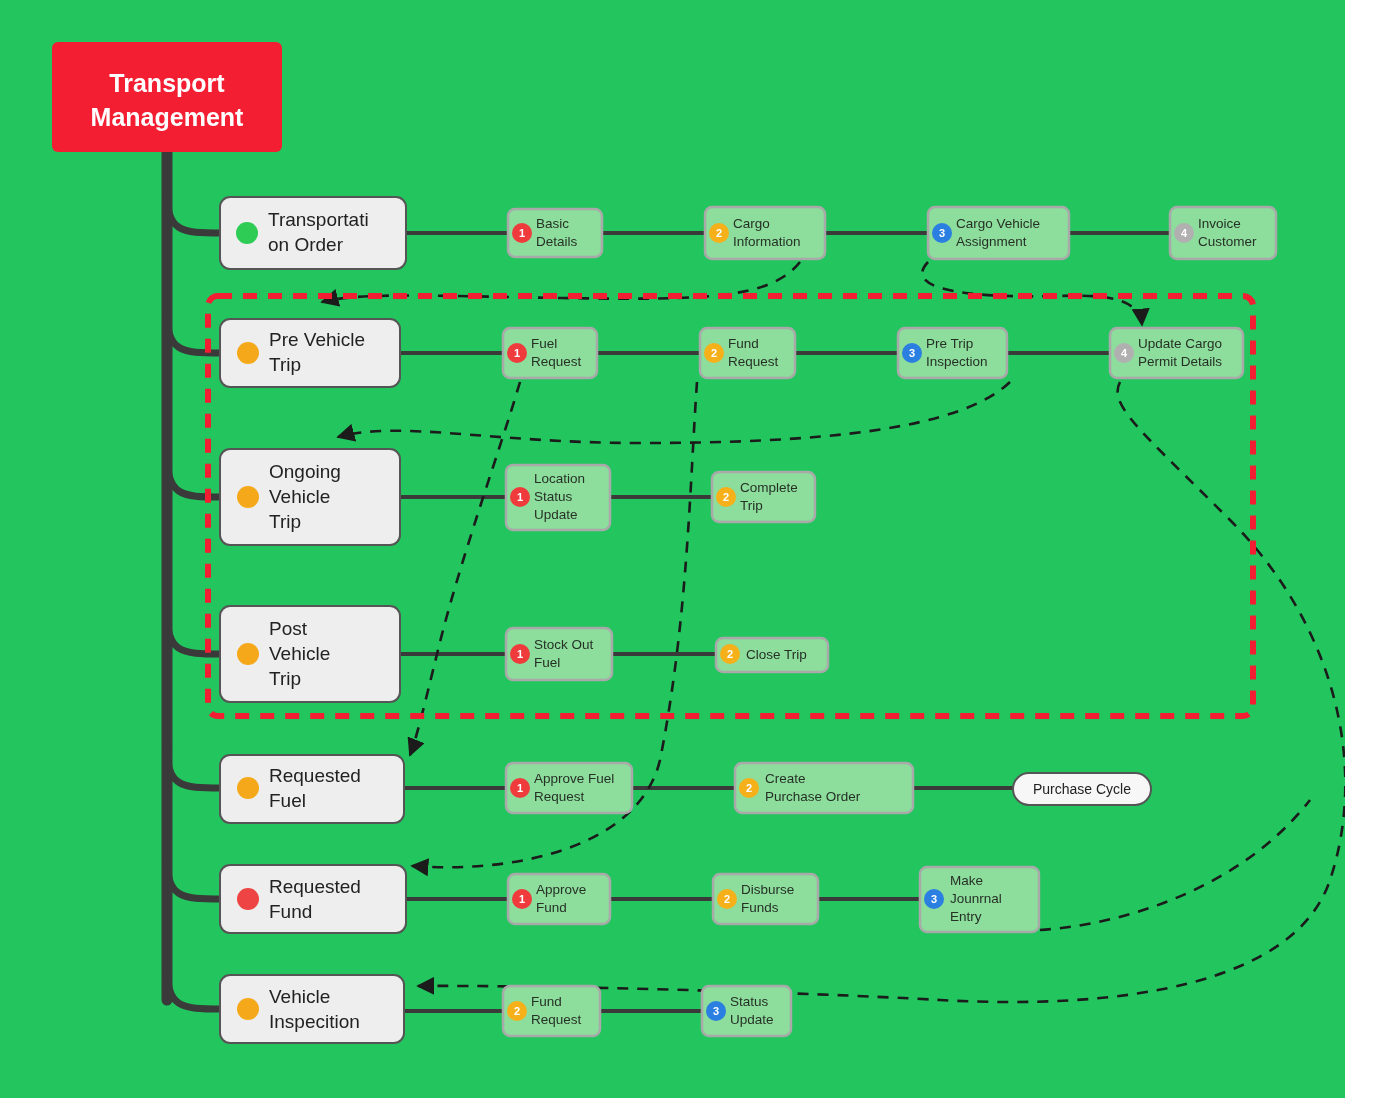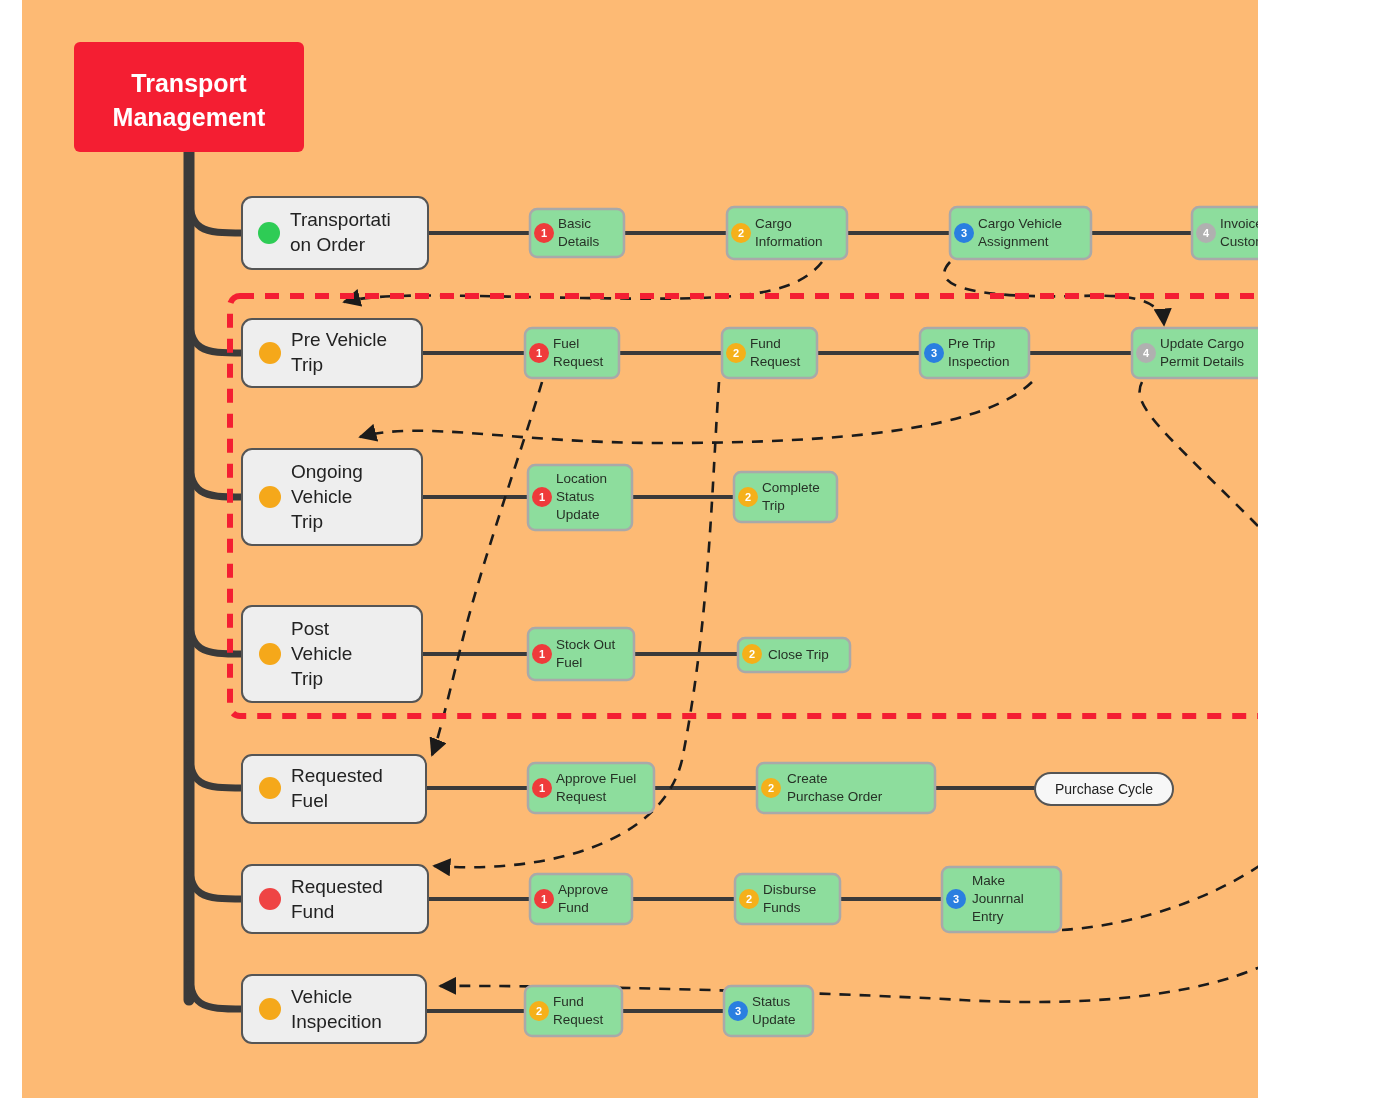--- a/index.html
+++ b/index.html
@@ -5,25 +5,24 @@
   html, body {
     margin: 0;
     padding: 0;
     background: #ffffff;
   }
   body {
     font-family: "Liberation Sans", sans-serif;
   }
   #canvas {
     position: relative;
-    width: 1236px;
+    width: 1345px;
     height: 1098px;
-    background: #fdba74;
+    background: #22c55e;
     overflow: hidden;
-    margin-left: 22px;
   }
   svg.layer {
     position: absolute;
     top: 0;
     left: 0;
     width: 1400px;
     height: 1098px;
   }
   svg.layer.edges { z-index: 1; }
   svg.layer.nodes { z-index: 2; }

